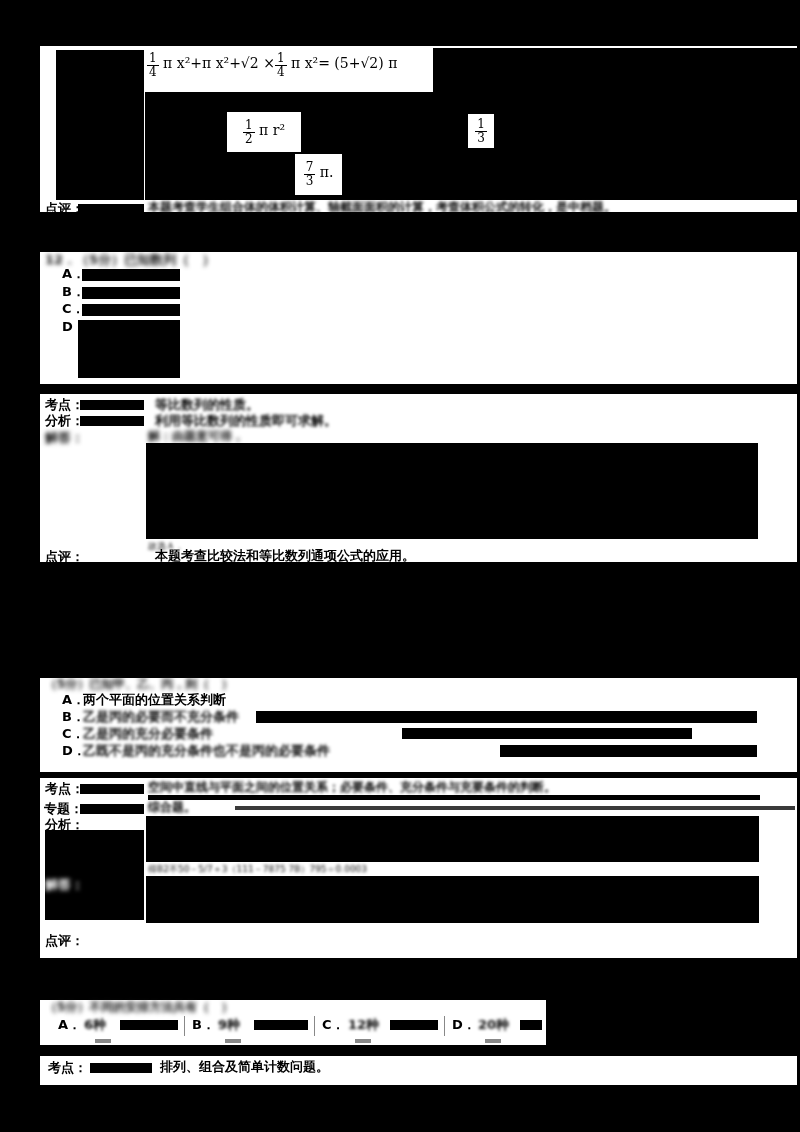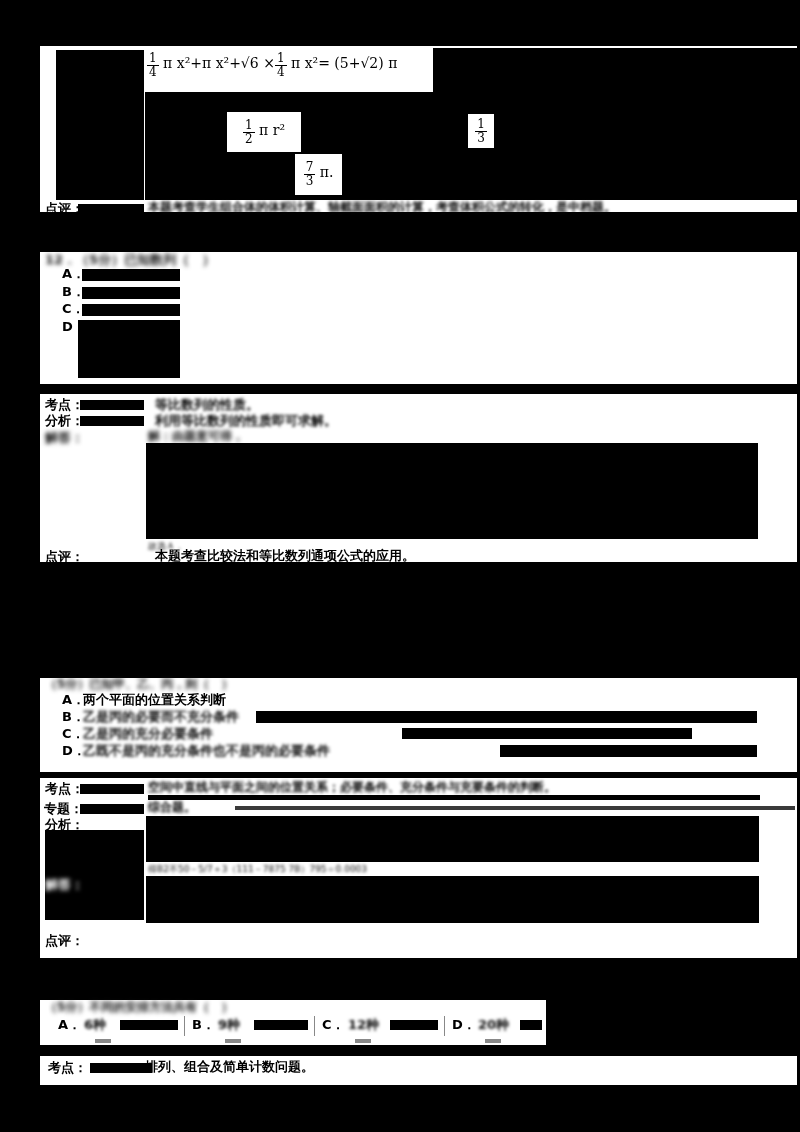--- a/index.html
+++ b/index.html
@@ -22,21 +22,21 @@
   .vsep{position:absolute;width:1px;background:#888;}
 </style>
 </head>
 <body>
 
 <div class="page">
 
   <div class="paper" style="left:40px;top:46px;width:757px;height:166px;">
     <div class="bar" style="left:16px;top:4px;width:88px;height:150px;"></div>
     <div class="txt math" style="left:107px;top:6px;">
-      <span class="frac"><span class="n">1</span><span class="d">4</span></span><span> π x²+π x²+√6 ×</span><span class="frac"><span class="n">1</span><span class="d">4</span></span><span> π x²= (5+√2) π</span>
+      <span class="frac"><span class="n">1</span><span class="d">4</span></span><span> π x²+π x²+√2 ×</span><span class="frac"><span class="n">1</span><span class="d">4</span></span><span> π x²= (5+√2) π</span>
     </div>
     <div class="bar" style="left:393px;top:2px;width:364px;height:46px;"></div>
     <div class="bar" style="left:105px;top:46px;width:652px;height:108px;">
       <div class="patch" style="left:82px;top:20px;width:74px;height:40px;">
         <span class="txt math" style="position:static;"><span class="frac"><span class="n">1</span><span class="d">2</span></span><span> π  r²</span></span>
       </div>
       <div class="patch" style="left:323px;top:22px;width:26px;height:34px;">
         <span class="txt math" style="position:static;"><span class="frac"><span class="n">1</span><span class="d">3</span></span></span>
       </div>
       <div class="patch" style="left:150px;top:62px;width:47px;height:41px;">
@@ -127,16 +127,16 @@
     <div class="bar" style="left:480px;top:20px;width:22px;height:10px;"></div>
     <div class="gbar" style="left:55px;top:39px;width:16px;height:4px;background:#888;"></div>
     <div class="gbar" style="left:185px;top:39px;width:16px;height:4px;background:#888;"></div>
     <div class="gbar" style="left:315px;top:39px;width:16px;height:4px;background:#888;"></div>
     <div class="gbar" style="left:445px;top:39px;width:16px;height:4px;background:#888;"></div>
   </div>
 
   <div class="paper" style="left:40px;top:1056px;width:757px;height:29px;">
     <div class="txt lab" style="left:8px;top:5px;">考点：</div>
     <div class="bar" style="left:50px;top:7px;width:62px;height:10px;"></div>
-    <div class="txt soft" style="left:105px;top:4px;">排列、组合及简单计数问题。</div>
+    <div class="txt soft" style="left:120px;top:4px;">排列、组合及简单计数问题。</div>
   </div>
 
 </div>
 
 </body></html>

